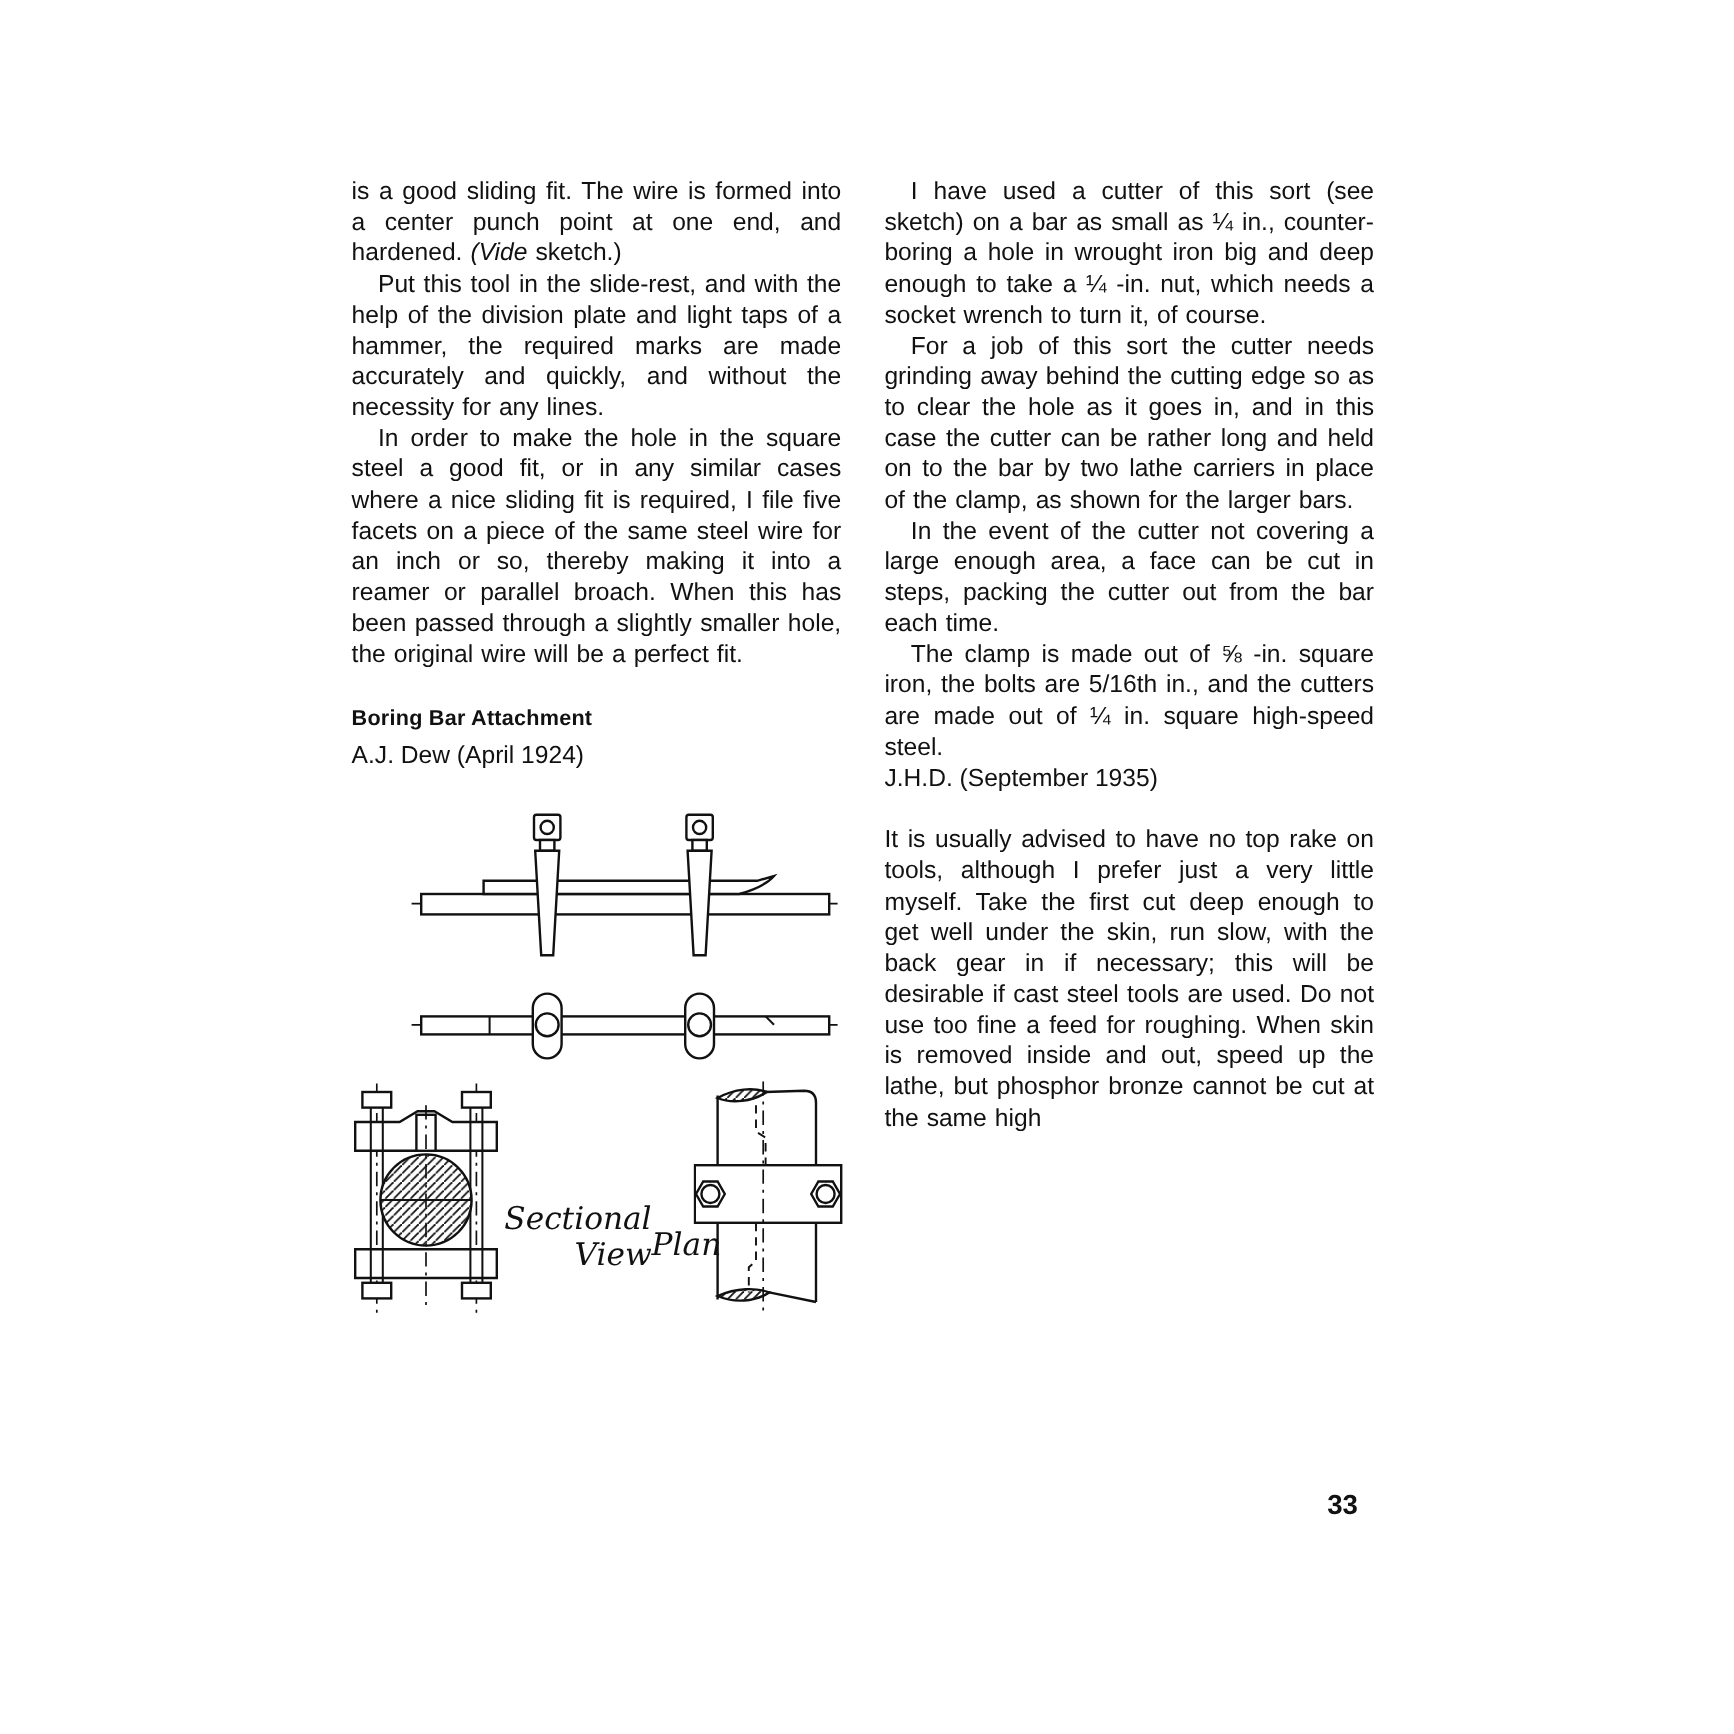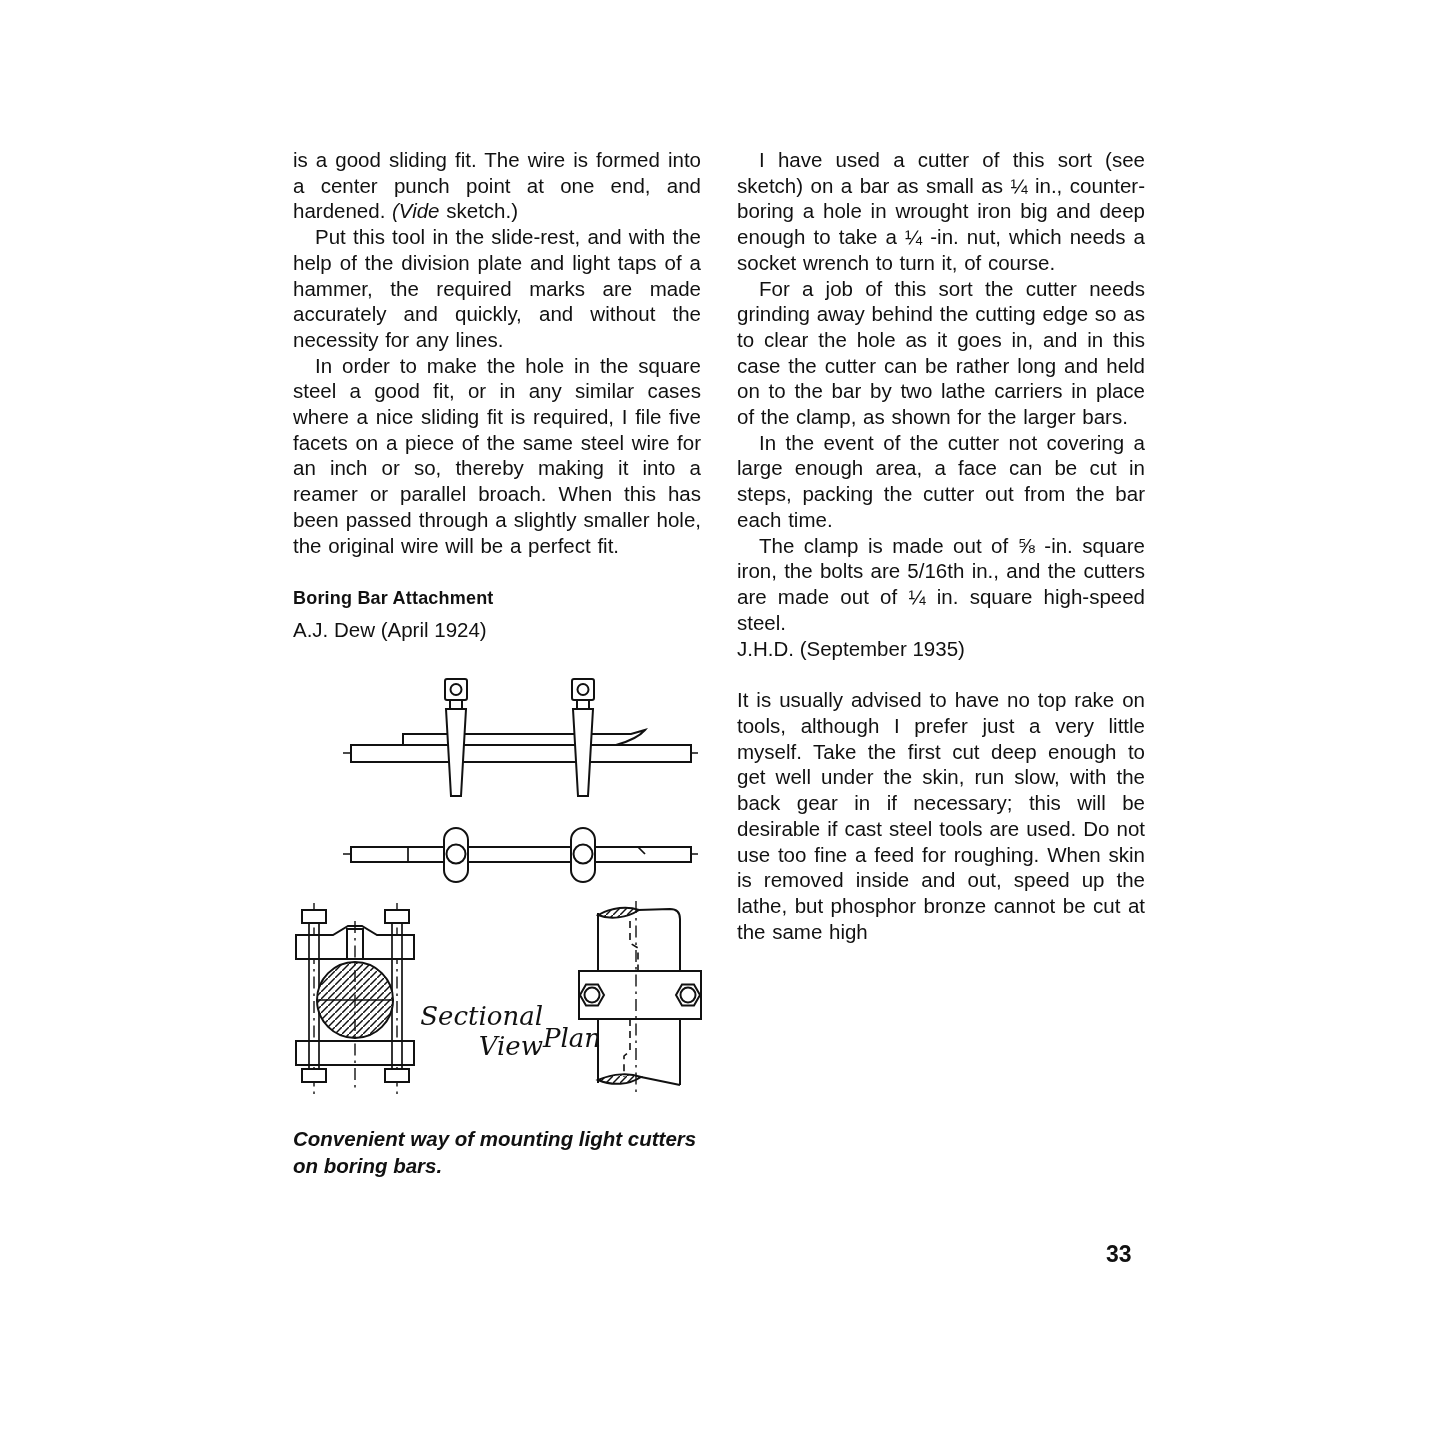--- a/index.html
+++ b/index.html
@@ -189,21 +189,20 @@
             <circle class="shape" cx="14" cy="94" r="7.5"></circle>
           </g>
           <g>
             <polygon class="shape" points="122,94 116,104.4 104,104.4 98,94 104,83.6 116,83.6"></polygon>
             <circle class="shape" cx="110" cy="94" r="7.5"></circle>
           </g>
           <line class="cl" x1="58" y1="0" x2="58" y2="196"></line>
         </svg>
       </div>
 
-      <p class="caption">Convenient way of mounting light cutters on boring bars.</p>
     </div>
   </div>
 
   <div class="col col-right">
     <p class="body indent">I have used a cutter of this sort (see sketch) on a bar as small as ¼ in., counter-boring a hole in wrought iron big and deep enough to take a ¼ -in. nut, which needs a socket wrench to turn it, of course.</p>
     <p class="body indent">For a job of this sort the cutter needs grinding away behind the cutting edge so as to clear the hole as it goes in, and in this case the cutter can be rather long and held on to the bar by two lathe carriers in place of the clamp, as shown for the larger bars.</p>
     <p class="body indent">In the event of the cutter not covering a large enough area, a face can be cut in steps, packing the cutter out from the bar each time.</p>
     <p class="body indent">The clamp is made out of ⅝ -in. square iron, the bolts are 5/16th in., and the cutters are made out of ¼ in. square high-speed steel.</p>
 
     <p class="byline">J.H.D. (September 1935)</p>

